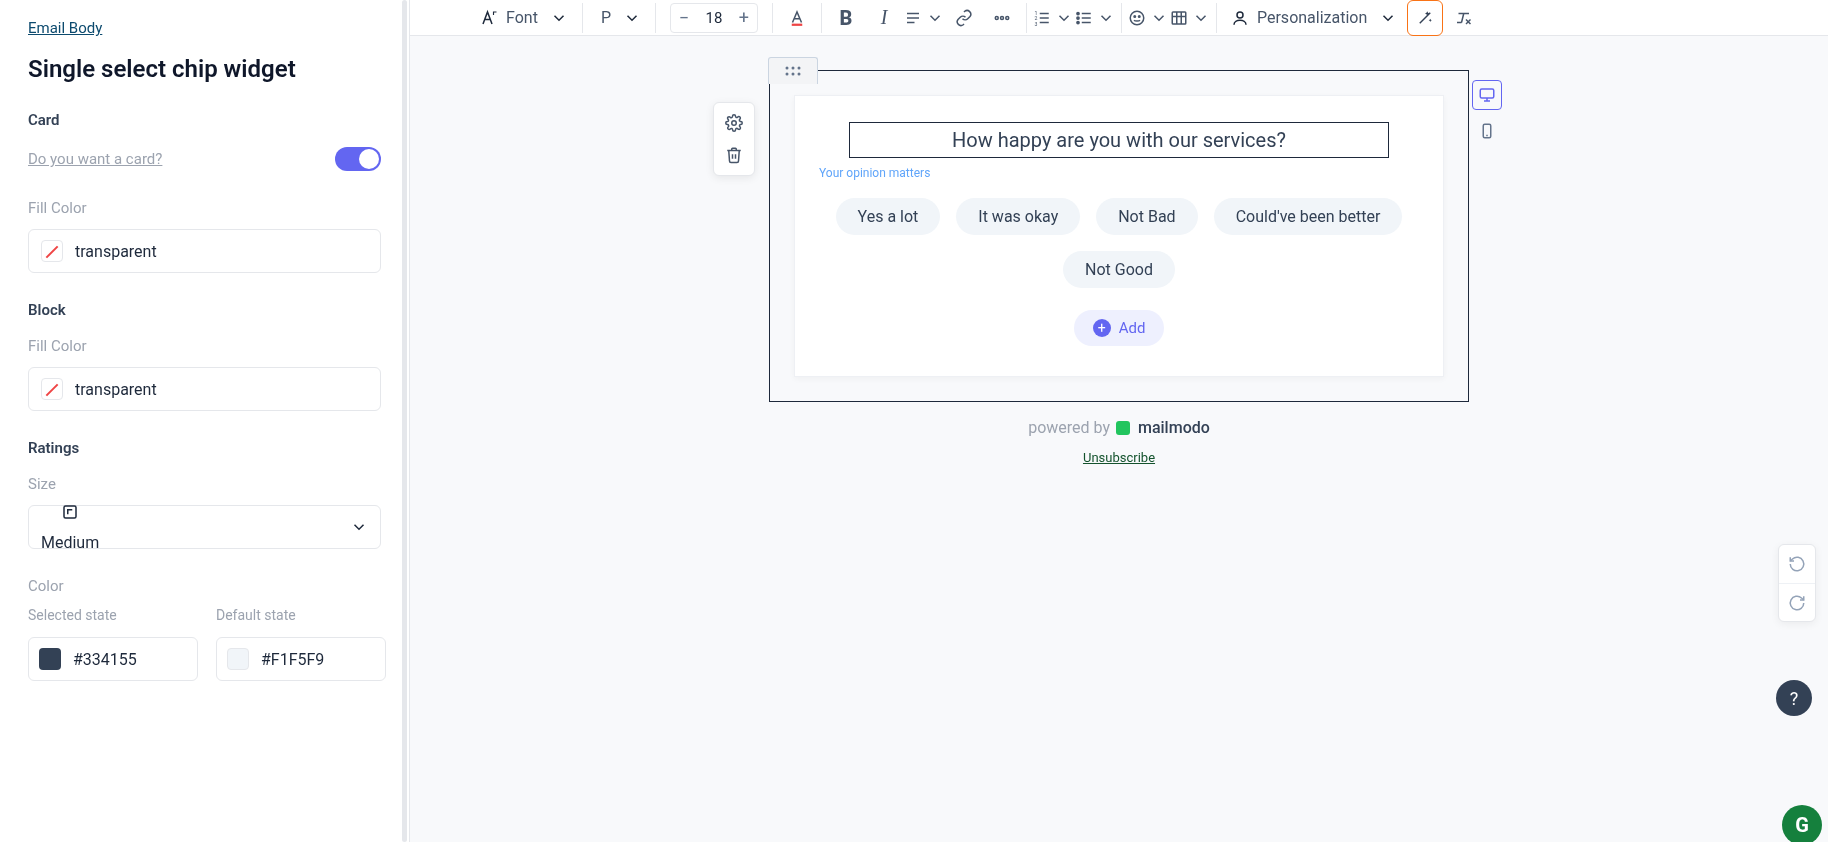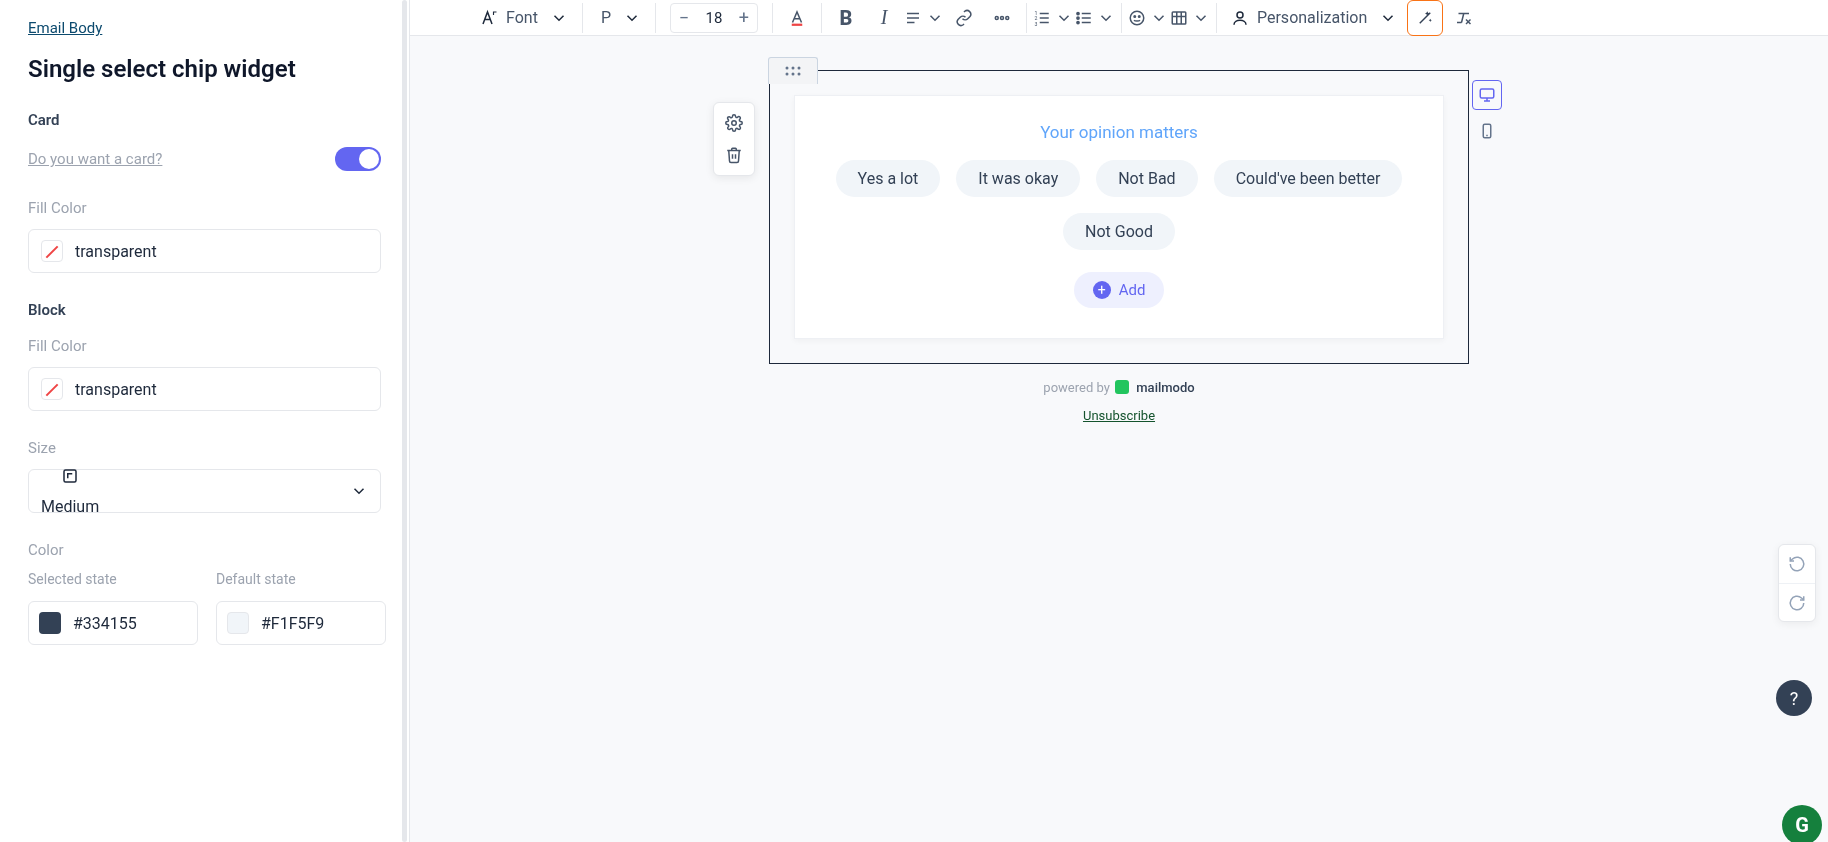--- a/index.html
+++ b/index.html
@@ -107,42 +107,42 @@
   }
   .email-outer {
     border:1.5px solid #1e293b; padding:0; background:#f8f9fb;
   }
   .email-card {
     background:#fff; margin:24px; padding:26px 24px 30px 24px; border:1px solid #eef0f4; box-shadow:0 2px 6px rgba(0,0,0,0.04);
   }
   .q-title-input {
     width:540px; margin:0 auto 8px auto; border:1.5px solid #1e293b; height:36px; display:flex; align-items:center; justify-content:center; font-size:20px; color:#334155;
   }
-  .q-sub { text-align:center; font-size:17px; color:#60a5fa; margin-bottom:18px; }
+  .q-sub { font-size:12px; color:#60a5fa; margin-bottom:18px; }
   .chips { display:flex; flex-wrap:wrap; gap:16px; justify-content:center; margin-bottom:22px; }
   .chip {
     background:#f1f5f9; color:#334155; border-radius:22px; padding:9px 22px; font-size:16px; cursor:pointer;
   }
   .add-pill {
     display:flex; align-items:center; justify-content:center; gap:8px; width:90px; margin:0 auto; background:#eef0fe; color:#6366f1; border-radius:20px; height:36px; font-size:15px; cursor:pointer;
   }
   .add-circle { width:18px; height:18px; border-radius:50%; background:#6366f1; color:#fff; display:flex; align-items:center; justify-content:center; font-size:14px; line-height:1; }
 
   .block-side-toolbar {
     position:absolute; left:-56px; top:32px; display:flex; flex-direction:column; gap:4px; background:#fff; border:1px solid #e5e7eb; border-radius:6px; box-shadow:0 2px 8px rgba(0,0,0,0.08); padding:6px;
   }
   .side-btn { width:28px; height:28px; display:flex; align-items:center; justify-content:center; cursor:pointer; color:#475569; border-radius:4px; }
 
   .device-toolbar {
     position:absolute; right:-33px; top:10px; display:flex; flex-direction:column; gap:6px;
   }
   .dev-btn { width:30px; height:30px; display:flex; align-items:center; justify-content:center; border:1px solid transparent; border-radius:4px; color:#64748b; cursor:pointer; }
   .dev-btn.active { border-color:#6366f1; color:#6366f1; }
 
-  .powered { text-align:center; font-size:13px; color:#9ca3af; margin-top:16px; }
+  .powered { text-align:center; font-size:16px; color:#9ca3af; margin-top:16px; }
   .powered .brand { color:#334155; font-weight:500; }
   .mm-logo { display:inline-block; width:14px; height:14px; background:#22c55e; border-radius:3px; margin:0 4px -2px 2px; }
   .unsub { text-align:center; margin-top:10px; }
   .unsub a { color:#14532d; font-size:13px; text-decoration:underline; }
 
   
   .history-float {
     position:absolute; right:12px; bottom:220px; width:38px; background:#fff; border:1px solid #e5e7eb; border-radius:6px; box-shadow:0 2px 8px rgba(0,0,0,0.06); display:flex; flex-direction:column;
   }
   .history-float .h-btn { height:38px; display:flex; align-items:center; justify-content:center; color:#94a3b8; cursor:pointer; }
@@ -176,20 +176,21 @@
 
     
     <div class="section-label">Block</div>
     <div class="field-label">Fill Color</div>
     <div class="input-box">
       <div class="swatch transparent"></div>
       <span>transparent</span>
     </div>
 
     
+    <div class="section-label">Ratings</div>
     <div class="field-label">Size</div>
     <div class="select-box">
       <div class="left">
         <svg class="icon" viewBox="0 0 24 24">
             <rect x="4" y="4" width="16" height="16" rx="2"></rect>
             <polyline points="9 15 9 9 15 9"></polyline>
           </svg>
         <span>Medium</span>
       </div>
       <svg class="icon chev" viewBox="0 0 24 24">
@@ -397,20 +398,23 @@
           <div class="dev-btn">
             <svg class="icon" viewBox="0 0 24 24">
                 <rect x="7" y="3" width="10" height="18" rx="2"></rect>
                 <line x1="11" y1="18" x2="13" y2="18"></line>
               </svg>
           </div>
         </div>
 
         <div class="email-outer">
           <div class="email-card">
+            <div class="q-title-input">
+              <span>How happy are you with our services?</span>
+            </div>
             <div class="q-sub">Your opinion matters</div>
             <div class="chips">
               <div class="chip">Yes a lot</div>
               <div class="chip">It was okay</div>
               <div class="chip">Not Bad</div>
               <div class="chip">Could've been better</div>
               <div class="chip">Not Good</div>
             </div>
             <div class="add-pill">
               <div class="add-circle">+</div>

